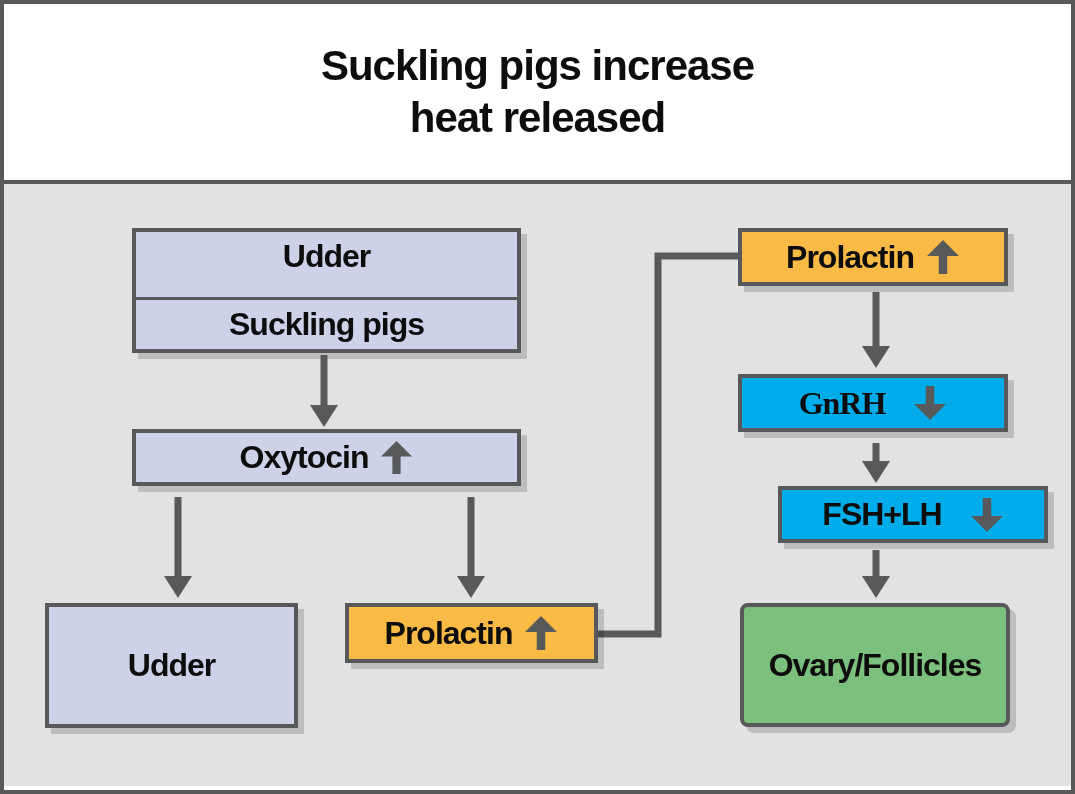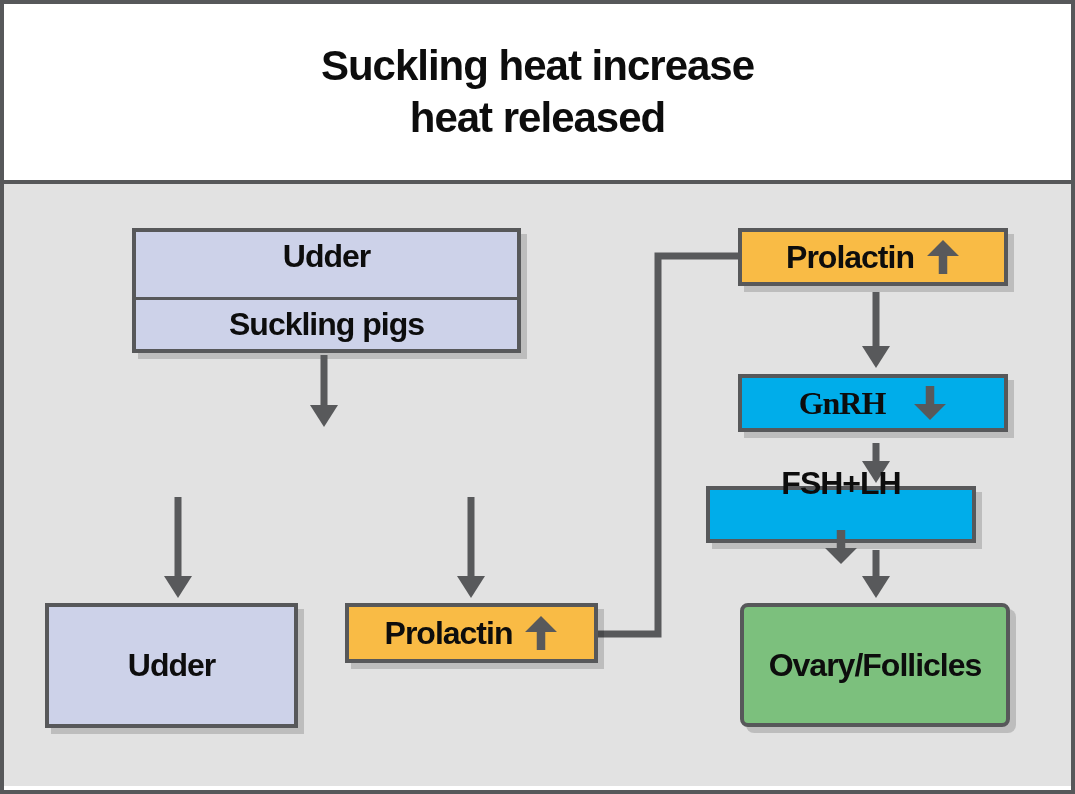--- a/index.html
+++ b/index.html
@@ -52,21 +52,21 @@
   .icon svg{display:block;}
   .flow-arrow{position:absolute;}
   .connector{position:absolute;left:0;top:0;pointer-events:none;}
 </style>
 </head>
 <body>
 
 <div class="frame">
 
   <div class="title-area">
-    <div class="title-line">Suckling heat increase</div>
+    <div class="title-line">Suckling pigs increase</div>
     <div class="title-line">heat released</div>
   </div>
 
   <div class="body">
 
     <svg class="connector" width="1067" height="606" viewBox="0 0 1067 606">
       <polyline points="594,450 654,450 654,72 734,72" fill="none" stroke="#58595b" stroke-width="7"></polyline>
     </svg>
 
     <div class="node rows lavender" style="left:128px;top:44px;width:389px;height:125px;">
@@ -76,20 +76,29 @@
       <div class="row">
         <span class="label">Suckling pigs</span>
       </div>
     </div>
 
     <svg class="flow-arrow" style="left:304px;top:171px;" width="32" height="72" viewBox="0 0 32 72">
       <rect x="12.5" y="0" width="7" height="52" fill="#58595b"></rect>
       <polygon points="2,50 30,50 16,72" fill="#58595b"></polygon>
     </svg>
 
+    <div class="node lavender" style="left:128px;top:245px;width:389px;height:57px;">
+      <span class="label">Oxytocin</span>
+      <span class="icon">
+        <svg width="33" height="33" viewBox="0 0 32 32">
+          <polygon points="16,0 31,15 1,15" fill="#58595b"></polygon>
+          <rect x="12" y="12" width="8" height="20" fill="#58595b"></rect>
+        </svg>
+      </span>
+    </div>
 
     <svg class="flow-arrow" style="left:158px;top:313px;" width="32" height="101" viewBox="0 0 32 101">
       <rect x="12.5" y="0" width="7" height="81" fill="#58595b"></rect>
       <polygon points="2,79 30,79 16,101" fill="#58595b"></polygon>
     </svg>
 
     <svg class="flow-arrow" style="left:451px;top:313px;" width="32" height="101" viewBox="0 0 32 101">
       <rect x="12.5" y="0" width="7" height="81" fill="#58595b"></rect>
       <polygon points="2,79 30,79 16,101" fill="#58595b"></polygon>
     </svg>
@@ -133,21 +142,21 @@
           <polygon points="1,17 31,17 16,32" fill="#58595b"></polygon>
         </svg>
       </span>
     </div>
 
     <svg class="flow-arrow" style="left:856px;top:259px;" width="32" height="40" viewBox="0 0 32 40">
       <rect x="12.5" y="0" width="7" height="20" fill="#58595b"></rect>
       <polygon points="2,18 30,18 16,40" fill="#58595b"></polygon>
     </svg>
 
-    <div class="node cyan gap-wide" style="left:702px;top:302px;width:270px;height:57px;flex-direction:column;">
+    <div class="node cyan gap-wide" style="left:774px;top:302px;width:270px;height:57px;">
       <span class="label">FSH+LH</span>
       <span class="icon">
         <svg width="34" height="34" viewBox="0 0 32 32">
           <rect x="12" y="0" width="8" height="20" fill="#58595b"></rect>
           <polygon points="1,17 31,17 16,32" fill="#58595b"></polygon>
         </svg>
       </span>
     </div>
 
     <svg class="flow-arrow" style="left:856px;top:366px;" width="32" height="48" viewBox="0 0 32 48">

